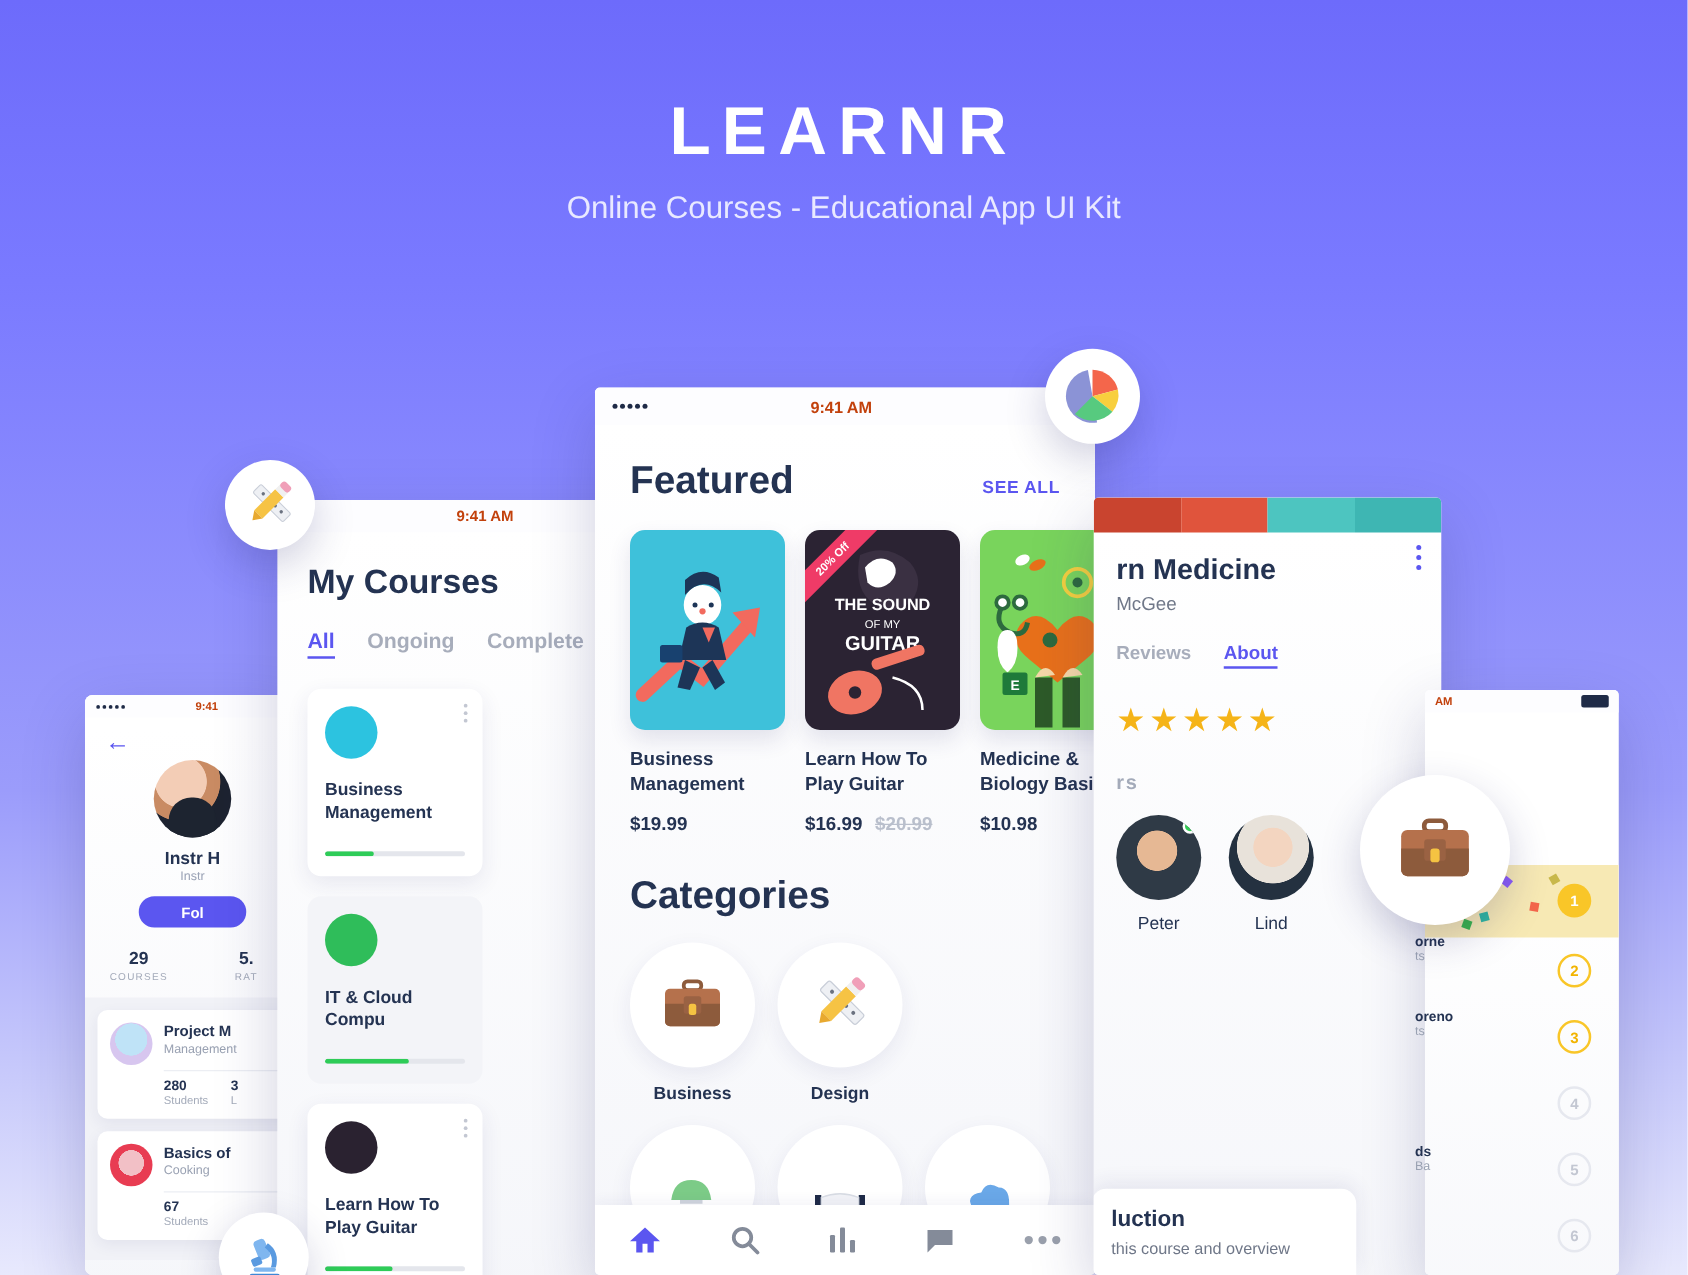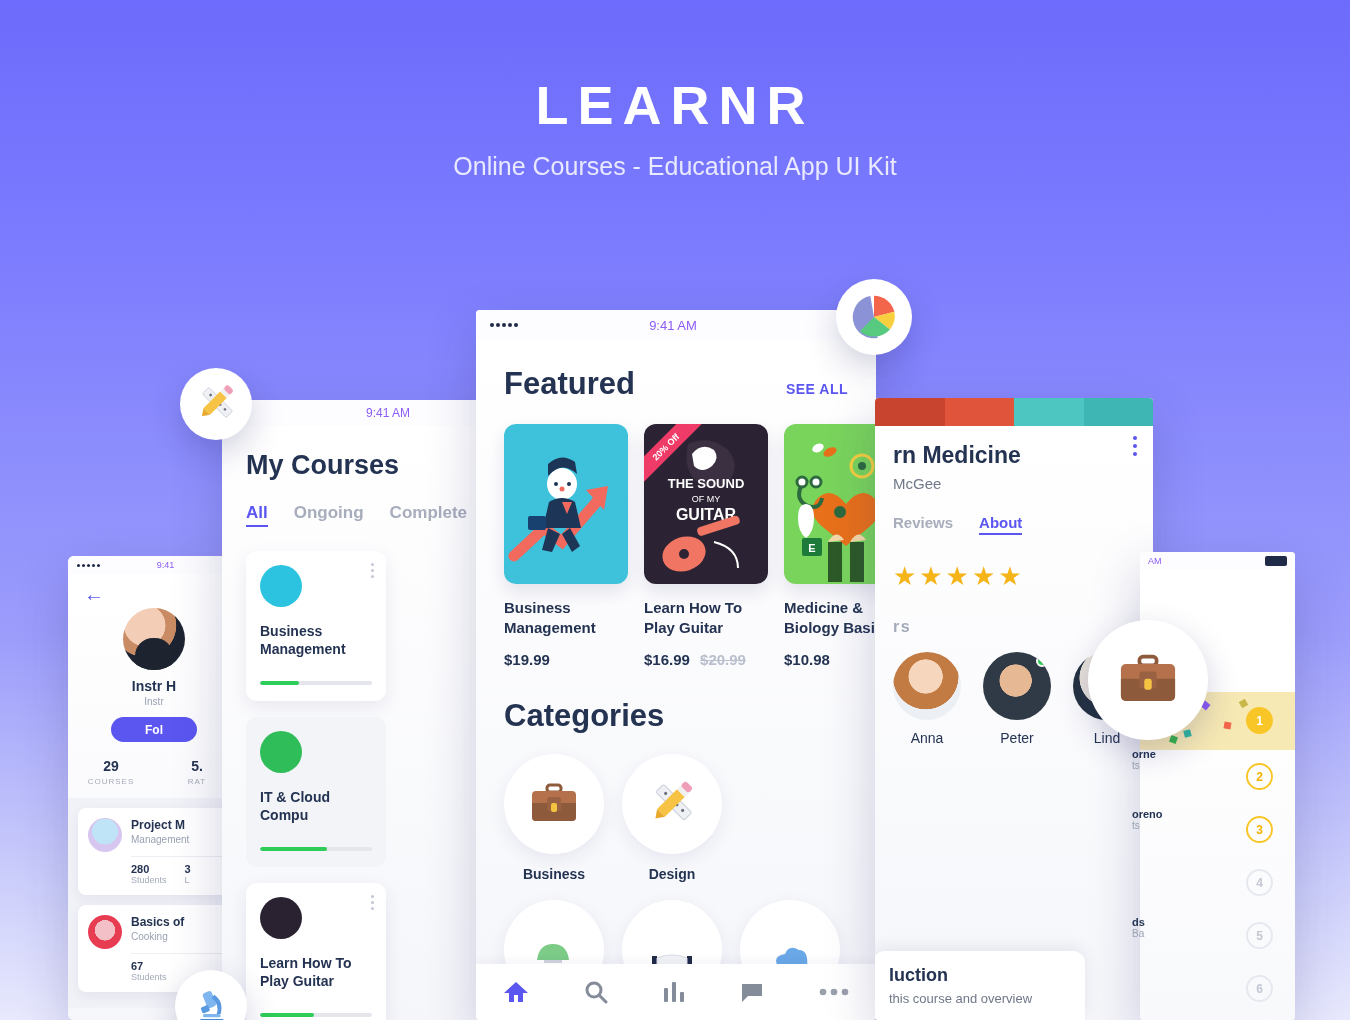--- a/index.html
+++ b/index.html
@@ -33,22 +33,22 @@
     background: #ffffff;
     overflow: hidden;
     box-shadow: 0 18px 50px rgba(40, 40, 110, 0.22);
   }
   .statusbar {
     height: 26px;
     display: flex;
     align-items: center;
     padding: 0 14px;
     font-size: 12px;
-    font-weight: normal;
-    color: #8b5cf6;
+    font-weight: bold;
+    color: #c2410c;
     background: #fdfdff;
   }
   .sb-dots { display: flex; gap: 2px; }
   .sb-dots i { width: 4px; height: 4px; border-radius: 50%; background: #1f2b47; display: block; }
   .sb-time { flex: 1; text-align: center; }
   .sb-batt { width: 22px; height: 10px; border-radius: 2px; background: #1f2b47; }
 
   .screen-body { background: linear-gradient(180deg,#ffffff 0%, #f5f6fa 100%); height: 100%; }
 
   h2.scr-title { font-size: 27px; color: #243352; font-weight: bold; }
@@ -520,24 +520,20 @@
       <div class="cd-title">rn Medicine</div>
       <div class="cd-author">McGee</div>
       <div class="cd-tabs">
         <div class="cd-tab">Reviews</div>
         <div class="cd-tab active">About</div>
       </div>
       <div class="cd-stars">★★★★★</div>
       <div class="cd-sec">rs</div>
       <div class="cd-students">
         <div class="stu">
-          <div class="stu-av" style="background:radial-gradient(circle at 48% 36%,#f6d7bd 0 30%,#c27b43 31% 58%,#eceff3 59%);"></div>
-          <div class="stu-name">Anna</div>
-        </div>
-        <div class="stu">
           <div class="stu-av" style="background:radial-gradient(circle at 48% 42%,#e6b894 0 30%,#2f3a46 31% 100%);">
             <div class="dot-online"></div>
           </div>
           <div class="stu-name">Peter</div>
         </div>
         <div class="stu">
           <div class="stu-av" style="background:radial-gradient(circle at 52% 38%,#f3d5c0 0 28%,#e8e2da 29% 52%,#243140 53%);"></div>
           <div class="stu-name">Lind</div>
         </div>
       </div>

